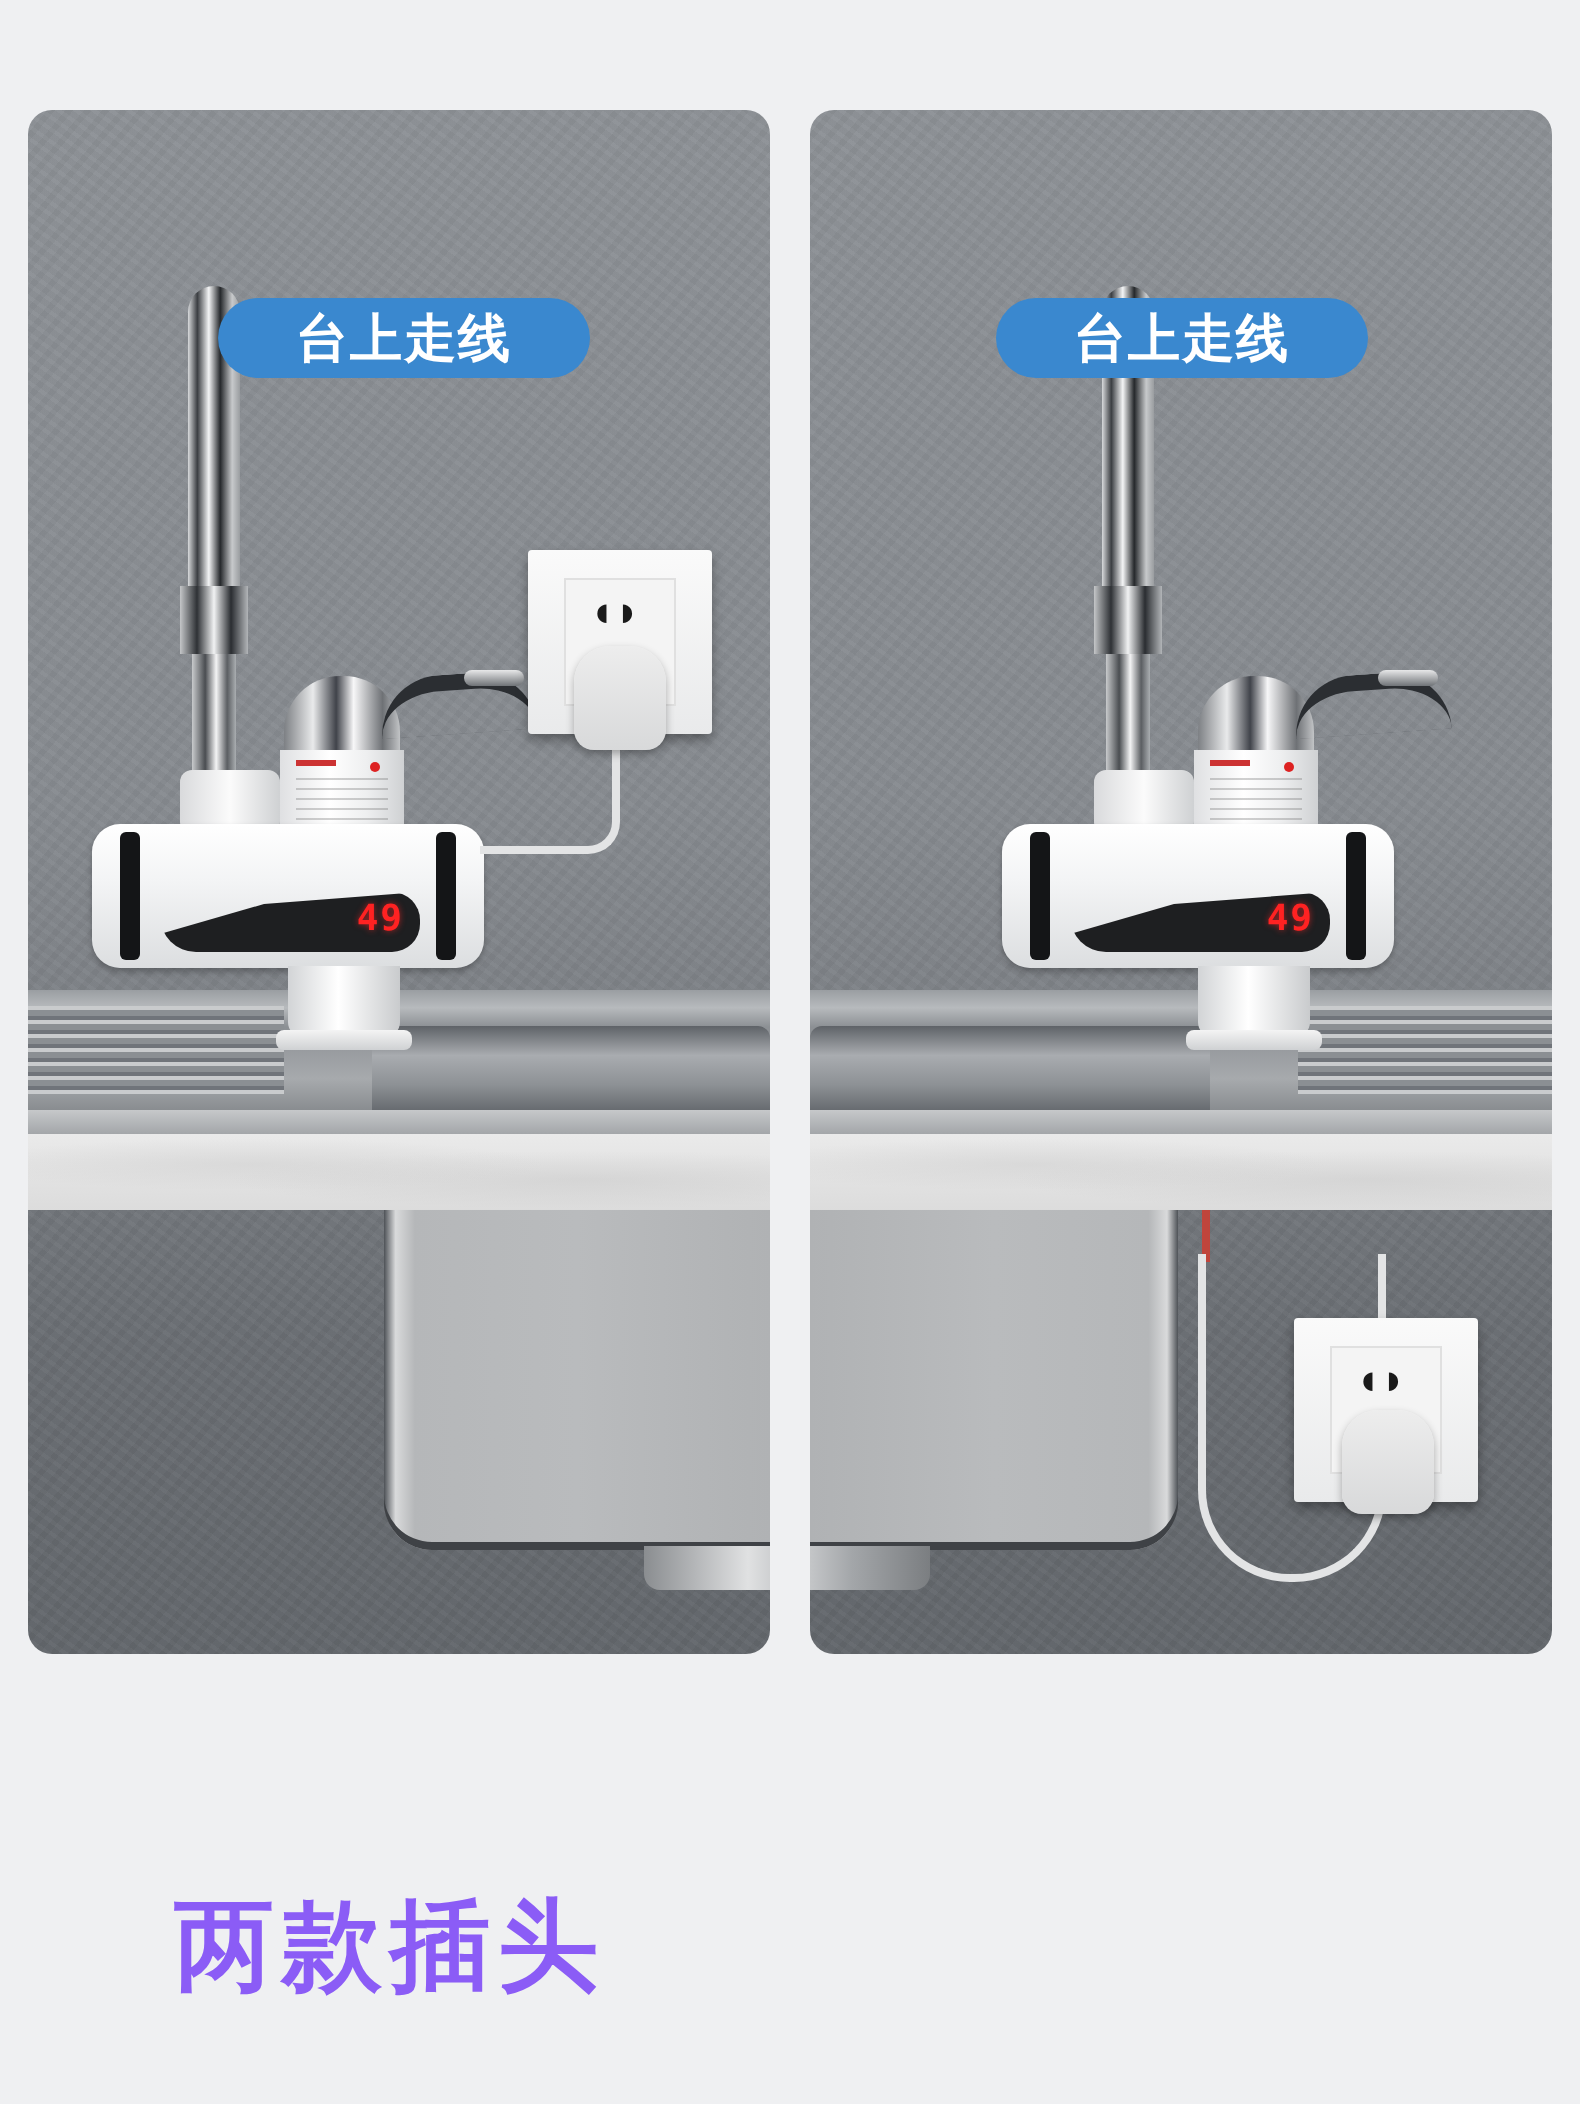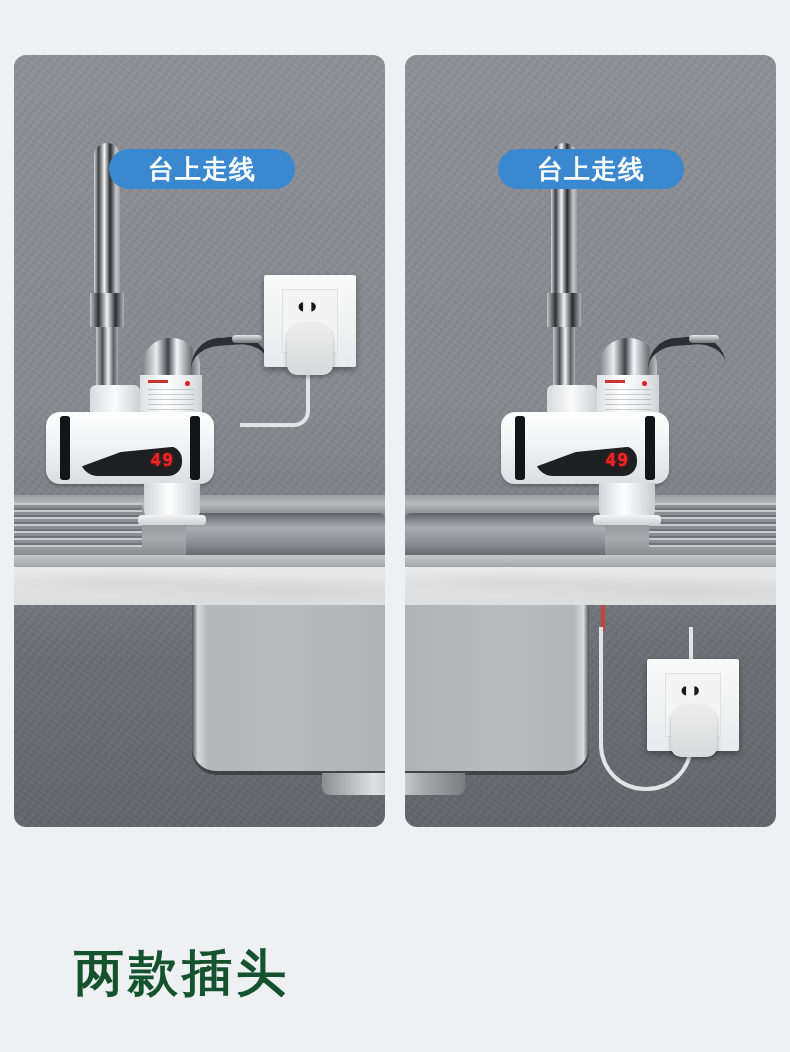--- a/index.html
+++ b/index.html
@@ -86,21 +86,21 @@
   .neck {
     position: absolute; width: 22px; height: 58px;
     background: linear-gradient(90deg, #c8cacc, #4a4d51 30%, #f4f4f5 55%, #5b5e62 80%, #aaaeb1);
   }
   .mount {
     position: absolute; width: 50px; height: 32px;
     background: linear-gradient(90deg, #d9dadc, #fbfbfb 50%, #cfd1d3);
     border-radius: 6px;
   }
   .body {
-    position: absolute; width: 168px; height: 72px;
+    position: absolute; width: 196px; height: 72px;
     background: linear-gradient(180deg, #ffffff 0%, #f3f4f5 40%, #dcdee0 100%);
     border-radius: 14px;
     box-shadow: 0 2px 3px rgba(0,0,0,0.25);
   }
   .body .band { position: absolute; top: 4px; bottom: 4px; width: 10px; background: #141517; border-radius: 3px; }
   .body .band.l { left: 14px; }
   .body .band.r { right: 14px; }
   .display {
     position: absolute; left: 34px; right: 32px; top: 34px; height: 30px;
     background: #1e1f21; border-radius: 2px 14px 14px 18px;
@@ -159,22 +159,22 @@
   }
   .plug {
     position: absolute; width: 46px; height: 52px;
     background: linear-gradient(180deg, #ededed, #d8d9da);
     border-radius: 18px 18px 10px 10px;
     box-shadow: 0 2px 4px rgba(0,0,0,0.3);
   }
   .cable { position: absolute; border: 4px solid #e3e4e5; }
 
   .footer-title {
-    position: absolute; left: 74px; top: 940px;
-    font-size: 50px; font-weight: bold; color: #14532d; letter-spacing: 4px;
+    position: absolute; left: 87px; top: 940px;
+    font-size: 50px; font-weight: bold; color: #8b5cf6; letter-spacing: 4px;
   }
 </style>
 </head>
 <body>
 
 <div class="panel left">
   <div class="wall-tex"></div>
 
   <div class="sink-ledge"></div>
   <div class="ribs" style="left:0;width:128px;"></div>

